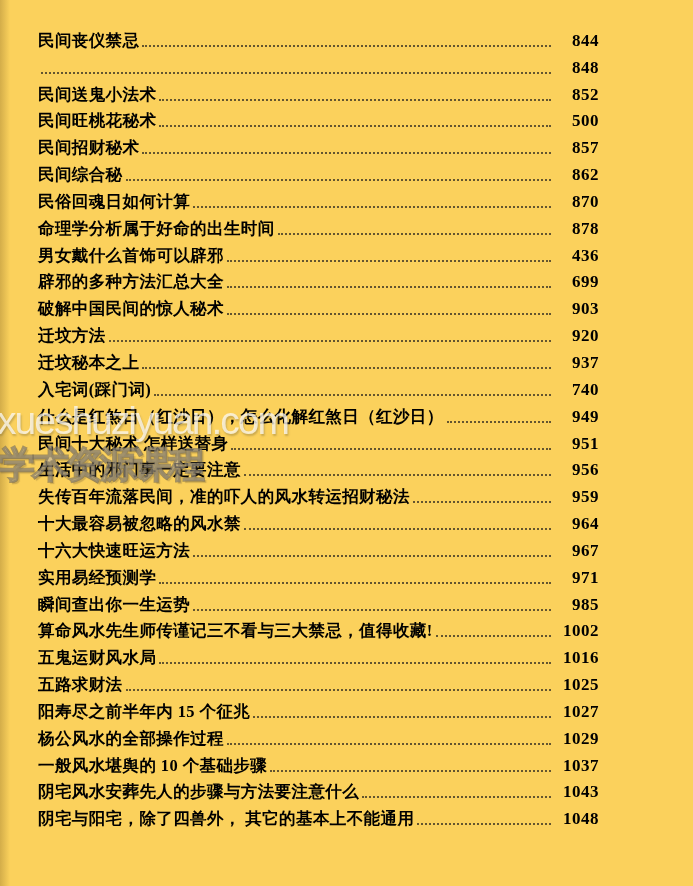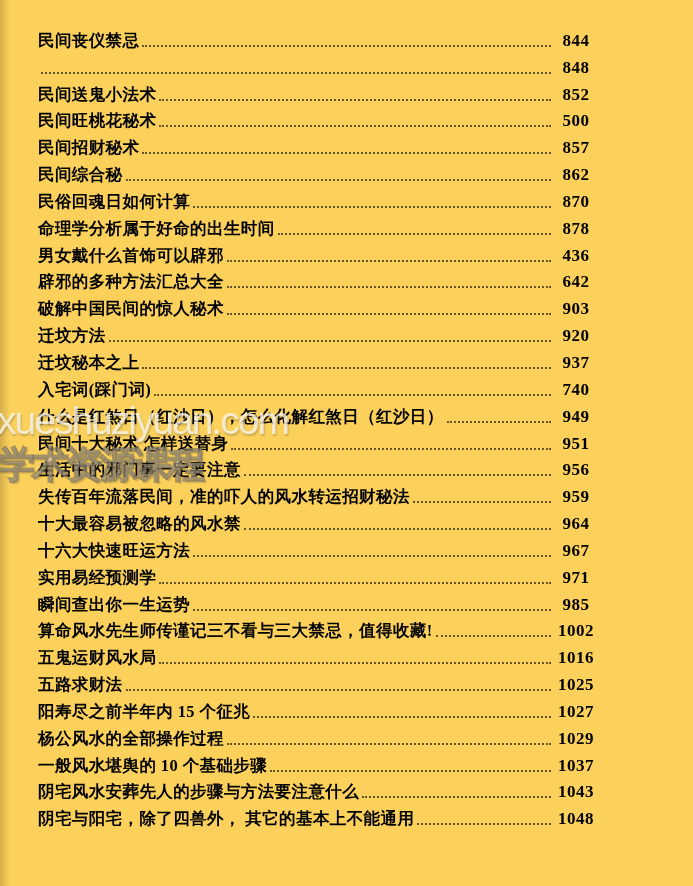--- a/index.html
+++ b/index.html
@@ -28,21 +28,21 @@
   }
   .dot-leader{
     flex:1;min-width:8px;
     border-bottom:2px dotted #64552f;
     margin:0 2px 5px 3px;
   }
   .toc-page-num{
     width:46px;flex:0 0 46px;
     font-size:17px;font-weight:bold;
     line-height:22px;letter-spacing:0.5px;
-    text-align:center;
+    text-align:right;
   }
   .watermark{
     position:absolute;pointer-events:none;white-space:nowrap;z-index:5;
   }
   .watermark-url{
     left:-3px;top:399px;
     font-family:"Liberation Sans","DejaVu Sans",sans-serif;
     font-size:39px;font-weight:500;letter-spacing:-2px;
     color:rgba(252,249,240,0.78);
     text-shadow:1px 2px 2px rgba(110,95,55,0.35);
@@ -111,21 +111,21 @@
 
   <div class="toc-row">
     <span class="toc-title">男女戴什么首饰可以辟邪</span>
     <span class="dot-leader"></span>
     <span class="toc-page-num">436</span>
   </div>
 
   <div class="toc-row">
     <span class="toc-title">辟邪的多种方法汇总大全</span>
     <span class="dot-leader"></span>
-    <span class="toc-page-num">642</span>
+    <span class="toc-page-num">699</span>
   </div>
 
   <div class="toc-row">
     <span class="toc-title">破解中国民间的惊人秘术</span>
     <span class="dot-leader"></span>
     <span class="toc-page-num">903</span>
   </div>
 
   <div class="toc-row">
     <span class="toc-title">迁坟方法</span>

